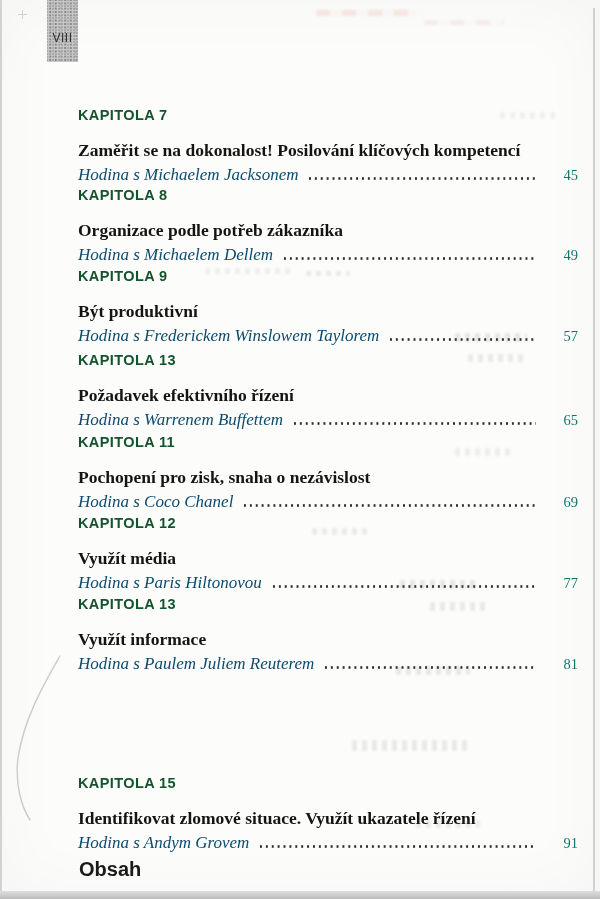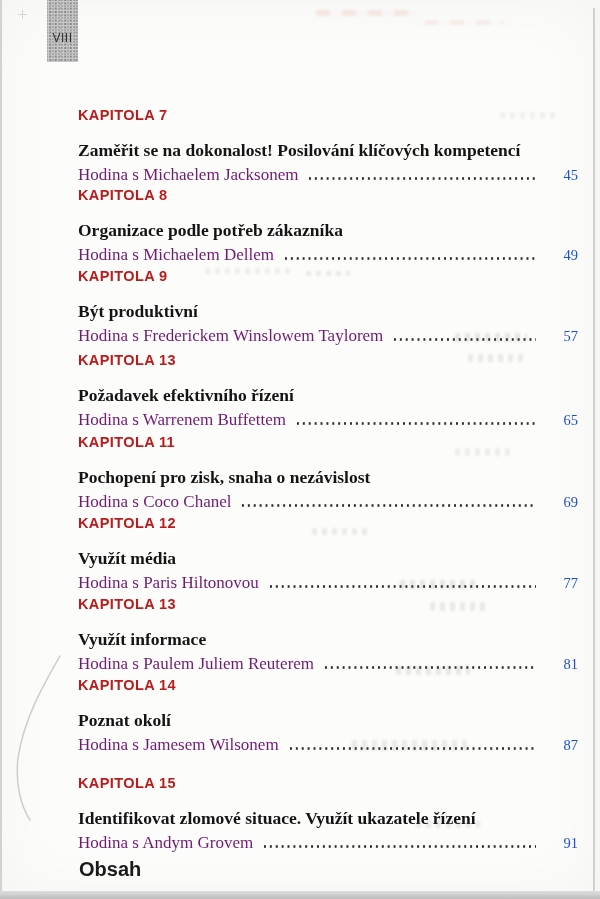--- a/index.html
+++ b/index.html
@@ -50,55 +50,56 @@
   
   .chapter {
     position: absolute; left: 78px; width: 500px;
     color: #1b1b1b;
   }
   .kap {
     font-family: "Liberation Sans", "DejaVu Sans", sans-serif;
     font-weight: bold;
     font-size: 14.5px; line-height: 16px;
     letter-spacing: 0.4px;
-    color: #b91c1c;
+    color: #14532d;
   }
   .title {
     font-family: "Liberation Serif", "DejaVu Serif", serif;
     font-weight: bold;
     font-size: 17.5px; line-height: 22px;
     margin-top: 16px;
     color: #141414;
   }
   .entry {
     display: flex; align-items: baseline;
     margin-top: 2px;
     font-family: "Liberation Serif", "DejaVu Serif", serif;
     font-size: 17px; line-height: 23px;
   }
   .sub {
+    font-style: italic;
     white-space: nowrap;
-    color: #701a75;
+    color: #0c4a6e;
   }
   .leader {
     flex: 1 1 auto;
     min-width: 18px;
     height: 3px;
     margin: 0 14px 0 9px;
     background-image: radial-gradient(circle, #2c2c2c 1.05px, rgba(0,0,0,0) 1.35px);
     background-size: 5.9px 3px;
     background-repeat: repeat-x;
     background-position: left center;
   }
   .pagenum {
     flex: 0 0 28px;
     text-align: right;
     font-size: 14.5px;
     font-style: normal;
-    color: #1d4ed8;
+    color: #0f766e;
   }
   .footer {
     position: absolute; left: 79px; top: 858px;
     font-weight: bold; font-size: 20px;
     color: #1a1a1a;
   }
   
   .artifact-svg { position: absolute; left: 0; top: 0; pointer-events: none; }
   .smudge {
     position: absolute;
@@ -195,29 +196,20 @@
   <section class="chapter" style="top:596px">
     <div class="kap">KAPITOLA 13</div>
     <div class="title">Využít informace</div>
     <div class="entry">
       <span class="sub">Hodina s Paulem Juliem Reuterem</span>
       <span class="leader"></span>
       <span class="pagenum">81</span>
     </div>
   </section>
 
-  <section class="chapter" style="top:677px">
-    <div class="kap">KAPITOLA 14</div>
-    <div class="title">Poznat okolí</div>
-    <div class="entry">
-      <span class="sub">Hodina s Jamesem Wilsonem</span>
-      <span class="leader"></span>
-      <span class="pagenum">87</span>
-    </div>
-  </section>
 
   <section class="chapter" style="top:775px">
     <div class="kap">KAPITOLA 15</div>
     <div class="title">Identifikovat zlomové situace. Využít ukazatele řízení</div>
     <div class="entry">
       <span class="sub">Hodina s Andym Grovem</span>
       <span class="leader"></span>
       <span class="pagenum">91</span>
     </div>
   </section>

